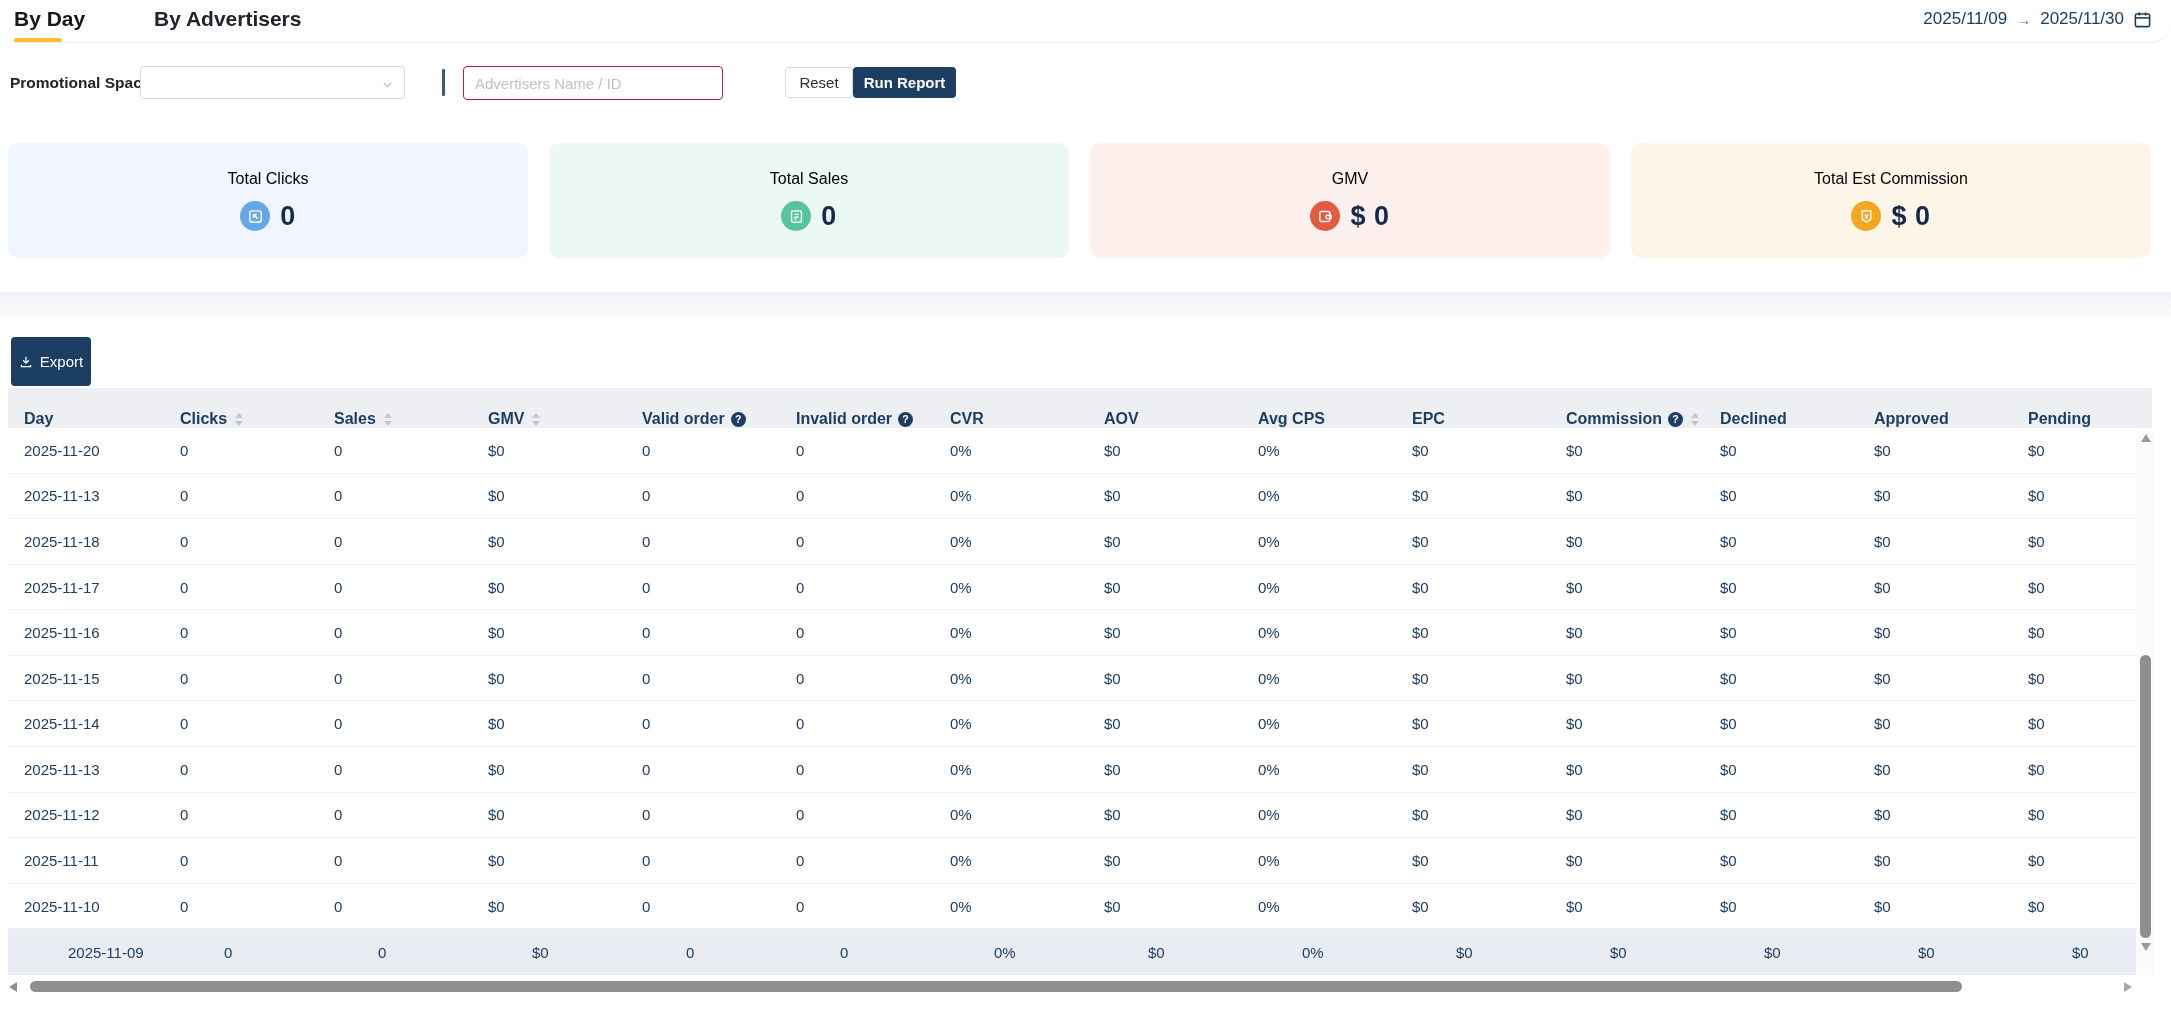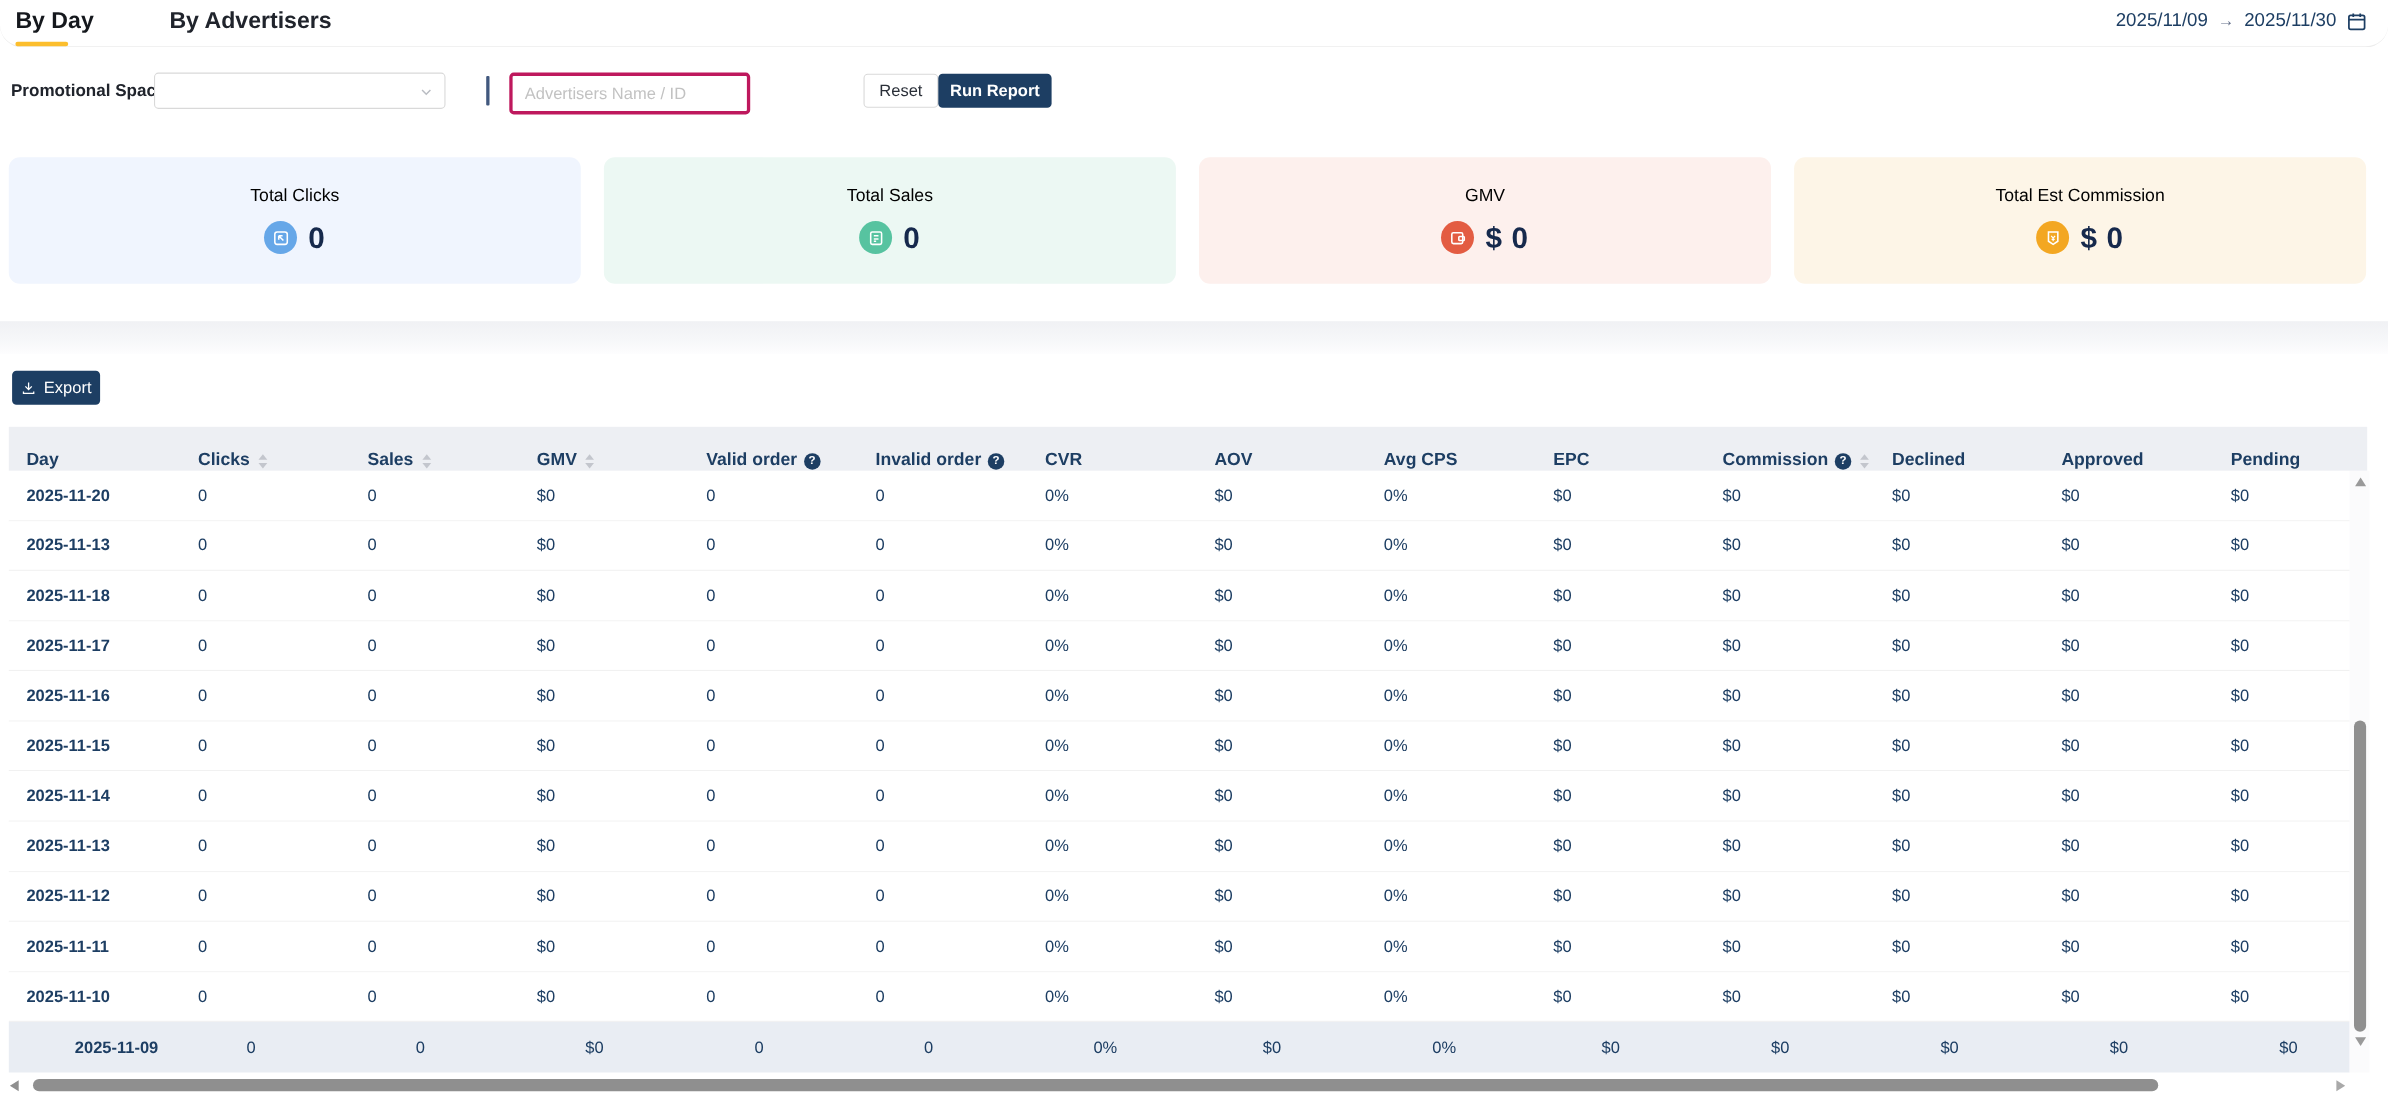--- a/index.html
+++ b/index.html
@@ -16,21 +16,21 @@
   .tab-underline{position:absolute;left:14px;top:38px;width:48px;height:4px;background:#fcbe2d;border-radius:2px;}
   .daterange{position:absolute;top:9px;right:19px;display:flex;align-items:center;gap:9px;font-size:17px;color:#1d3e63;}
   .daterange .arrow{color:#64708a;font-size:15px;}
   .cal-icon{width:19px;height:19px;display:inline-block;}
 
   
   .label-promo{position:absolute;left:10px;top:74px;font-size:15.5px;font-weight:700;color:#20242c;}
   .select{position:absolute;left:140px;top:66px;width:265px;height:33px;border:1px solid #d9d9d9;border-radius:4px;background:#fff;box-sizing:border-box;cursor:pointer;}
   .select .chev{position:absolute;right:10px;top:10px;width:13px;height:13px;color:#b9bcc2;}
   .vdivider{position:absolute;left:442px;top:69px;width:3px;height:27px;background:#41587e;border-radius:1px;}
-  .adv-input{position:absolute;left:463px;top:66px;width:219px;height:33px;border:3px solid #be185d;border-radius:4px;box-sizing:border-box;padding:16px 11px;font-size:15px;font-family:"Liberation Sans",sans-serif;color:#333;outline:none;}
+  .adv-input{position:absolute;left:463px;top:66px;width:260px;height:33px;border:1px solid #be185d;border-radius:4px;box-sizing:border-box;padding:16px 11px;font-size:15px;font-family:"Liberation Sans",sans-serif;color:#333;outline:none;}
   .adv-input::placeholder{color:#c2c2c2;}
   .btn-reset{position:absolute;left:785px;top:67px;width:68px;height:31px;background:#fff;border:1px solid #d9d9d9;border-radius:4px;font-size:15px;color:#2a2f38;font-family:"Liberation Sans",sans-serif;cursor:pointer;}
   .btn-run{position:absolute;left:853px;top:67px;width:103px;height:31px;background:#1d3e63;border:none;border-radius:4px;font-size:15px;font-weight:600;color:#fff;font-family:"Liberation Sans",sans-serif;cursor:pointer;}
 
   
   .cards{position:absolute;left:8px;top:143px;display:flex;gap:21px;}
   .card{width:520px;height:115px;border-radius:10px;display:flex;flex-direction:column;align-items:center;justify-content:center;gap:13px;}
   .card--clicks{background:#f0f5fe;}
   .card--sales{background:#ecf8f3;}
   .card--gmv{background:#fdf0ed;}
@@ -42,30 +42,30 @@
   .ic-blue{background:#66a7e8;}
   .ic-green{background:#57c3a0;}
   .ic-red{background:#e35c42;}
   .ic-yellow{background:#f3a722;}
   .card-value{font-size:27px;font-weight:700;color:#16294c;letter-spacing:.5px;}
 
   
   .band{position:absolute;left:0;top:292px;width:2171px;height:30px;background:linear-gradient(180deg,#f0f1f4 0%,#f6f7f9 55%,#fdfdfe 100%);}
 
   
-  .btn-export{position:absolute;left:11px;top:337px;width:80px;height:31px;background:#1d3e63;color:#fff;border:none;border-radius:4px;display:flex;align-items:center;justify-content:center;gap:7px;font-size:15px;font-family:"Liberation Sans",sans-serif;cursor:pointer;}
+  .btn-export{position:absolute;left:11px;top:337px;width:80px;height:49px;background:#1d3e63;color:#fff;border:none;border-radius:4px;display:flex;align-items:center;justify-content:center;gap:7px;font-size:15px;font-family:"Liberation Sans",sans-serif;cursor:pointer;}
   .btn-export svg{width:14px;height:14px;}
 
   
   .thead{position:absolute;left:8px;top:388px;width:2144px;height:40px;background:#edeff3;display:flex;align-items:flex-end;}
   .tbody{position:absolute;left:8px;top:428px;width:2128px;}
   .trow{display:flex;align-items:center;height:45.58px;border-bottom:1px solid #f1f1f1;font-size:15px;color:#1d3e63;box-sizing:border-box;background:#fff;}
   .trow.hl{background:#e9edf3;border-bottom:none;padding-left:44px;}
   .cell{padding-left:16px;box-sizing:border-box;flex:0 0 auto;white-space:nowrap;display:flex;align-items:center;}
-  .c0{width:156px;font-weight:bold;}
+  .c0{width:156px;}
   .cn{width:154px;}
   .cl{flex:1 1 auto;}
   .hcell{font-size:16px;font-weight:700;color:#1d3e63;}
   .sorter{display:inline-flex;flex-direction:column;gap:3px;margin-left:8px;cursor:pointer;}
   .sorter i{display:block;width:0;height:0;border-left:4.5px solid transparent;border-right:4.5px solid transparent;}
   .sorter .up{border-bottom:5px solid #c3c6cd;}
   .sorter .dn{border-top:5px solid #c3c6cd;}
   .qmark{width:15px;height:15px;border-radius:50%;background:#1d3e63;color:#fff;font-size:10.5px;font-weight:700;display:inline-flex;align-items:center;justify-content:center;margin-left:6px;cursor:pointer;flex:0 0 auto;}
 
   

